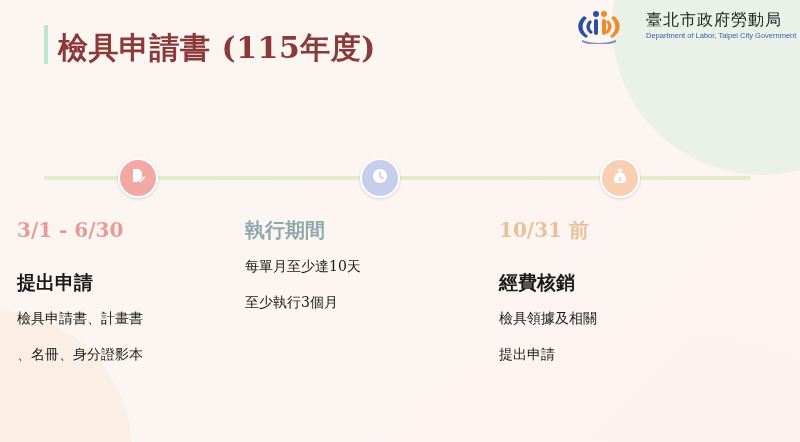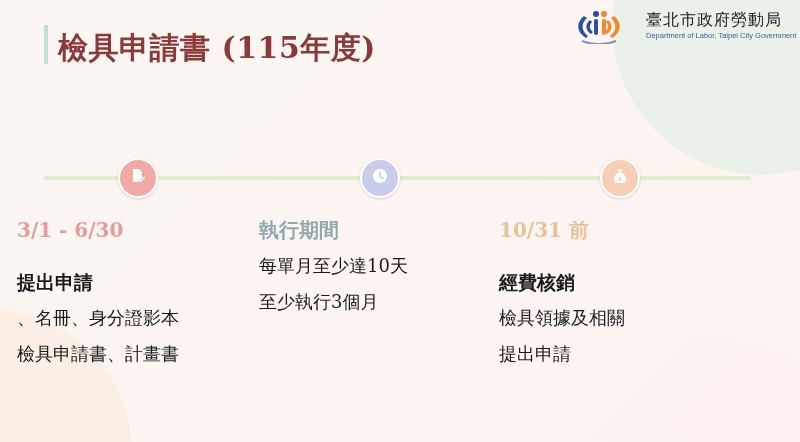--- a/index.html
+++ b/index.html
@@ -47,21 +47,21 @@
     position: absolute; top: 158px; width: 36px; height: 36px; border-radius: 50%;
     border: 2px solid #fff; box-shadow: 0 1px 3px rgba(0,0,0,0.15);
     display: flex; align-items: center; justify-content: center;
   }
   .node svg { width: 18px; height: 18px; }
   .col {
     position: absolute; top: 212px; width: 240px; text-align: left;
   }
   .col-date { font-size: 20px; font-weight: bold; line-height: 36px; }
   .col-head { font-size: 19px; font-weight: bold; color: #1a1a1a; line-height: 36px; margin-top: 16px; }
-  .col-line { font-size: 18px; color: #1a1a1a; line-height: 36px; }
+  .col-line { font-size: 14px; color: #1a1a1a; line-height: 36px; }
 </style>
 </head>
 <body>
 
 <div class="deco-green"></div>
 <div class="deco-peach"></div>
 <div class="deco-faint"></div>
 
 <div class="title-bar"></div>
 <h1 class="title">檢具申請書 (115年度)</h1>
@@ -112,25 +112,25 @@
         <path d="M6.5 2 h5 l-1.5 3 h-2 z" fill="#fff"></path>
         <path d="M7 5.5 h4 c3 2 4 5 4 7.5 c0 2 -1.5 3 -3 3 h-6 c-1.5 0 -3 -1 -3 -3 c0 -2.5 1 -5.5 4 -7.5 z" fill="#fff"></path>
         <text x="9" y="14" font-size="6" text-anchor="middle" fill="#f8cfb3" font-family="DejaVu Sans, sans-serif" font-weight="bold">$</text>
       </svg>
   </span>
 </div>
 
 <div class="col" style="left:17px;">
   <div class="col-date" style="color:#e89a9a;">3/1 - 6/30</div>
   <div class="col-head">提出申請</div>
+  <div class="col-line">檢具申請書、計畫書</div>
   <div class="col-line">、名冊、身分證影本</div>
-  <div class="col-line">檢具申請書、計畫書</div>
 </div>
 
-<div class="col" style="left:259px;">
+<div class="col" style="left:245px;">
   <div class="col-date" style="color:#8fa9ad;">執行期間</div>
   <div class="col-line">每單月至少達10天</div>
   <div class="col-line">至少執行3個月</div>
 </div>
 
 <div class="col" style="left:499px;">
   <div class="col-date" style="color:#e9c09a;">10/31 前</div>
   <div class="col-head">經費核銷</div>
   <div class="col-line">檢具領據及相關</div>
   <div class="col-line">提出申請</div>

